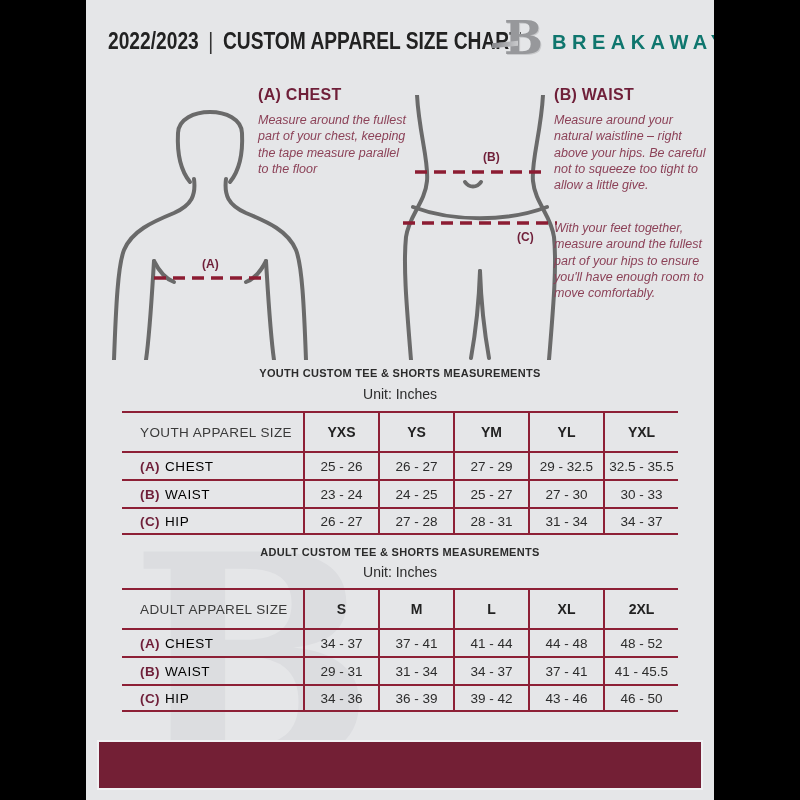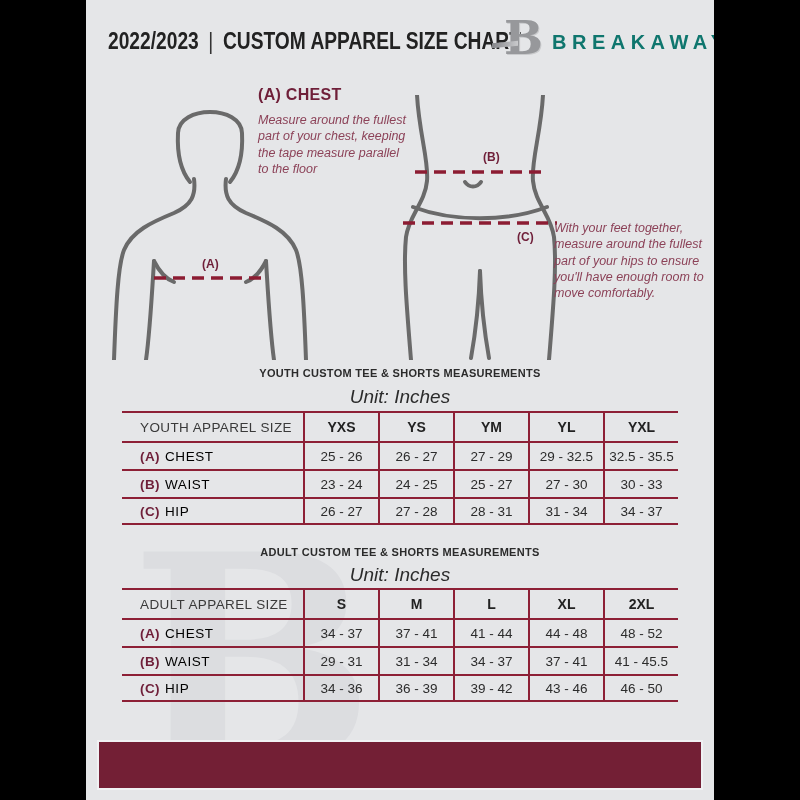--- a/index.html
+++ b/index.html
@@ -37,27 +37,27 @@
 
   
   .guide{position:absolute;}
   .guide h3{font-size:16px;font-weight:bold;color:var(--maroon-head);margin-bottom:8px;letter-spacing:0.3px;}
   .guide p{font-size:12.5px;font-style:italic;color:var(--maroon-desc);line-height:1.3;}
 
   
   .sec-title{position:absolute;left:0;width:628px;text-align:center;
     font-size:11px;font-weight:bold;color:var(--ink);letter-spacing:0.3px;z-index:2;}
   .sec-unit{position:absolute;left:0;width:628px;text-align:center;
-    font-size:19px;font-style:italic;color:var(--ink);z-index:2;}
+    font-size:14px;color:var(--ink);z-index:2;}
 
   
   .size-table{position:absolute;left:36px;width:556px;z-index:2;}
   .st-row{display:grid;grid-template-columns:181px repeat(5,1fr);
     border-top:2px solid var(--maroon-border);height:28px;}
-  .st-row.st-head{height:30px;}
+  .st-row.st-head{height:40px;}
   .st-row:last-child{border-bottom:2px solid var(--maroon-border);}
   .st-cell,.st-label-cell{display:flex;align-items:center;}
   .st-cell{justify-content:center;font-size:13.5px;color:#2c2c2c;border-left:2px solid var(--maroon-border);}
   .st-label-cell{padding-left:18px;font-size:13.5px;color:#3a3a3a;letter-spacing:0.4px;}
   .st-head .st-cell{font-weight:bold;font-size:14px;color:#222;}
   .row-prefix{color:var(--maroon-head);font-weight:bold;margin-right:5px;}
   .row-label{color:#000000;letter-spacing:0.6px;}
 
   
   .watermark{position:absolute;left:44px;top:516px;font-family:"DejaVu Serif",serif;
@@ -102,20 +102,24 @@
     <path d="M 18,112 C 58,127 112,127 152,112" stroke-width="3"></path>
     <path d="M 70,87 C 74,93 82,93 86,87" stroke-width="3"></path>
     <path d="M 85,176 C 84,205 81,235 76,263" stroke-width="3"></path>
     <path d="M 85,176 C 86,205 89,235 94,263" stroke-width="3"></path>
     <path class="dash-line" d="M 20,77 L 150,77"></path>
     <path class="dash-line" d="M 8,128 L 162,128"></path>
     <text x="88" y="66">(B)</text>
     <text x="122" y="146">(C)</text>
   </svg>
 
+  <div class="guide" style="left:468px;top:86px;width:152px;">
+    <h3>(B) WAIST</h3>
+    <p>Measure around your natural waistline – right above your hips. Be careful not to squeeze too tight to allow a little give.</p>
+  </div>
 
   <div class="guide" style="left:468px;top:220px;width:158px;">
     <p>With your feet together, measure around the fullest part of your hips to ensure you'll have enough room to move comfortably.</p>
   </div>
 
   <div class="watermark">B</div>
 
   <div class="sec-title" style="top:367px;">YOUTH CUSTOM TEE &amp; SHORTS MEASUREMENTS</div>
   <div class="sec-unit" style="top:386px;">Unit: Inches</div>
 

